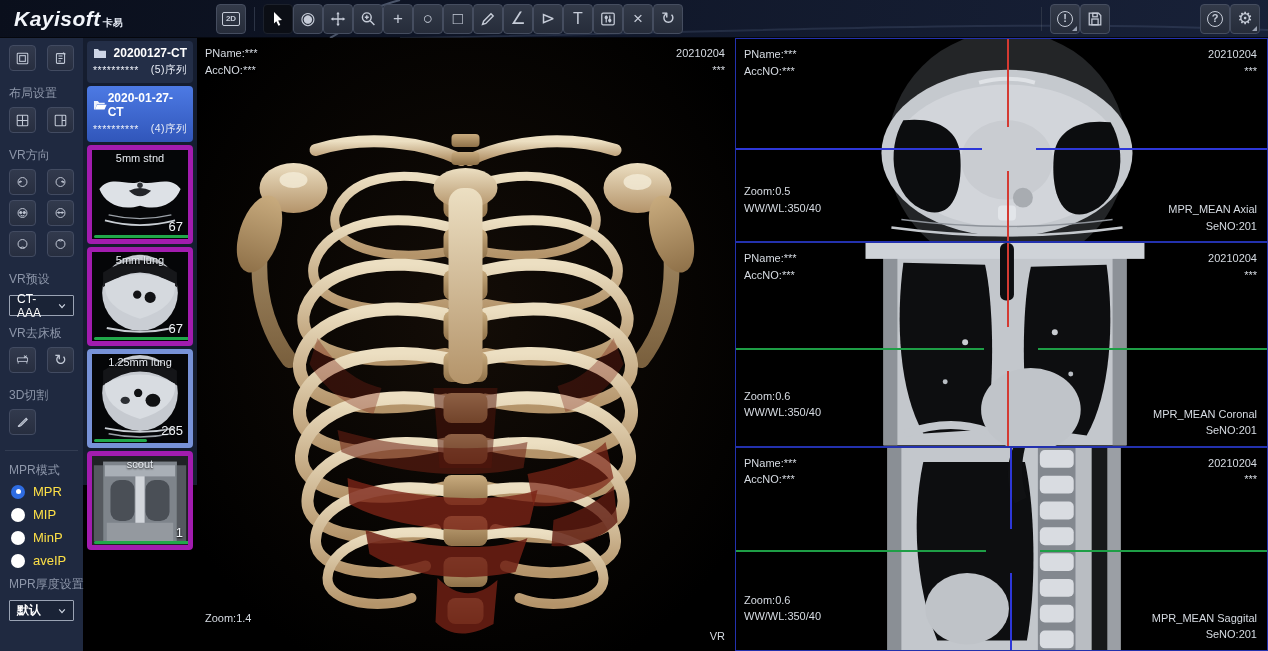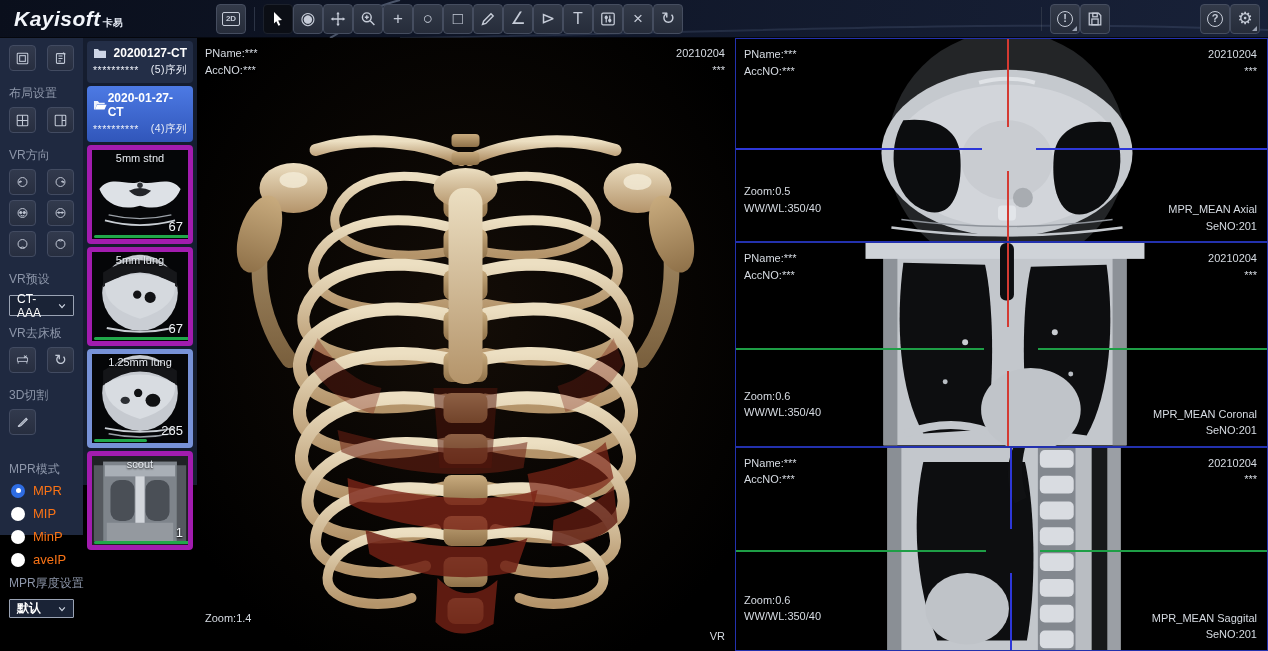--- a/index.html
+++ b/index.html
@@ -24,38 +24,38 @@
   .tbtn svg{display:block;}
   .tbtn.active{background:#0b0e15;border-color:#1c212c;color:#ffffff;}
   .tbtn .mini2d{font-size:8px;font-weight:700;border:1px solid currentColor;border-radius:2px;padding:2px 3px;}
   .tbtn .circle-glyph{width:16px;height:16px;border:1.4px solid currentColor;border-radius:50%;
     display:flex;align-items:center;justify-content:center;font-size:11px;font-weight:700;}
   .tbtn.corner::after{content:"";position:absolute;right:2px;bottom:2px;
     border-left:5px solid transparent;border-bottom:5px solid #9aa2b2;}
   .glyph-lg{font-size:17px;}
 
   
-  #sidebar{position:absolute;left:0;top:38px;width:83px;height:497px;background:#1f2940;
+  #sidebar{position:absolute;left:0;top:38px;width:83px;height:613px;background:#1f2940;
     display:flex;flex-direction:column;padding:7px 9px 0 9px;color:#8d96a9;z-index:10;}
   .sb-label{font-size:12px;color:#8d96a9;margin:9px 0 5px 0;white-space:nowrap;}
   .sb-row{display:flex;justify-content:space-between;margin-bottom:5px;}
   .sb-row.single{justify-content:flex-start;}
   .sbtn{width:27px;height:26px;border-radius:4px;background:linear-gradient(180deg,#323a4d,#272e3f);
     border:1px solid #424b61;color:#c2c9d6;display:flex;align-items:center;justify-content:center;cursor:pointer;font-size:13px;}
   .sbtn svg{display:block;}
   .dropdown{height:21px;border-radius:1px;border:1px solid #9aa3b4;background:#1a2336;
     color:#fff;font-size:12px;display:flex;align-items:center;justify-content:space-between;
     padding:0 7px;margin:2px 0 0 0;cursor:pointer;}
   .chev{width:8px;height:8px;flex:0 0 auto;}
   .sb-divider{height:1px;background:#323c52;margin:10px -4px 2px -4px;}
   .radio-row{display:flex;align-items:center;gap:8px;margin:0 0 8px 2px;cursor:pointer;}
   .radio{width:14px;height:14px;border-radius:50%;background:#fff;position:relative;flex:0 0 auto;}
   .radio.sel{background:#2e6ce2;}
   .radio.sel::after{content:"";position:absolute;left:4.5px;top:4.5px;width:5px;height:5px;border-radius:50%;background:#fff;}
-  .radio-label{color:#f97316;font-size:13px;}
+  .radio-label{color:#fde047;font-size:13px;}
 
   
   #seriespanel{position:absolute;left:83px;top:38px;width:114px;height:447px;background:#151d2f;
     padding:3px 4px;z-index:10;}
   .study{border-radius:4px;background:#232e47;color:#fff;padding:5px 6px 6px 6px;margin-bottom:3px;cursor:pointer;}
   .study.selected{background:linear-gradient(180deg,#4d7ae4,#3156ba);}
   .study-row1{display:flex;justify-content:space-between;align-items:center;font-size:12px;font-weight:700;}
   .study-row2{display:flex;justify-content:space-between;align-items:center;font-size:10.5px;margin-top:3px;color:#e9edf6;letter-spacing:.5px;}
   .thumb{position:relative;height:99px;border:5px solid #a21caf;border-radius:4px;background:#000;
     overflow:hidden;margin-bottom:3px;cursor:pointer;}

